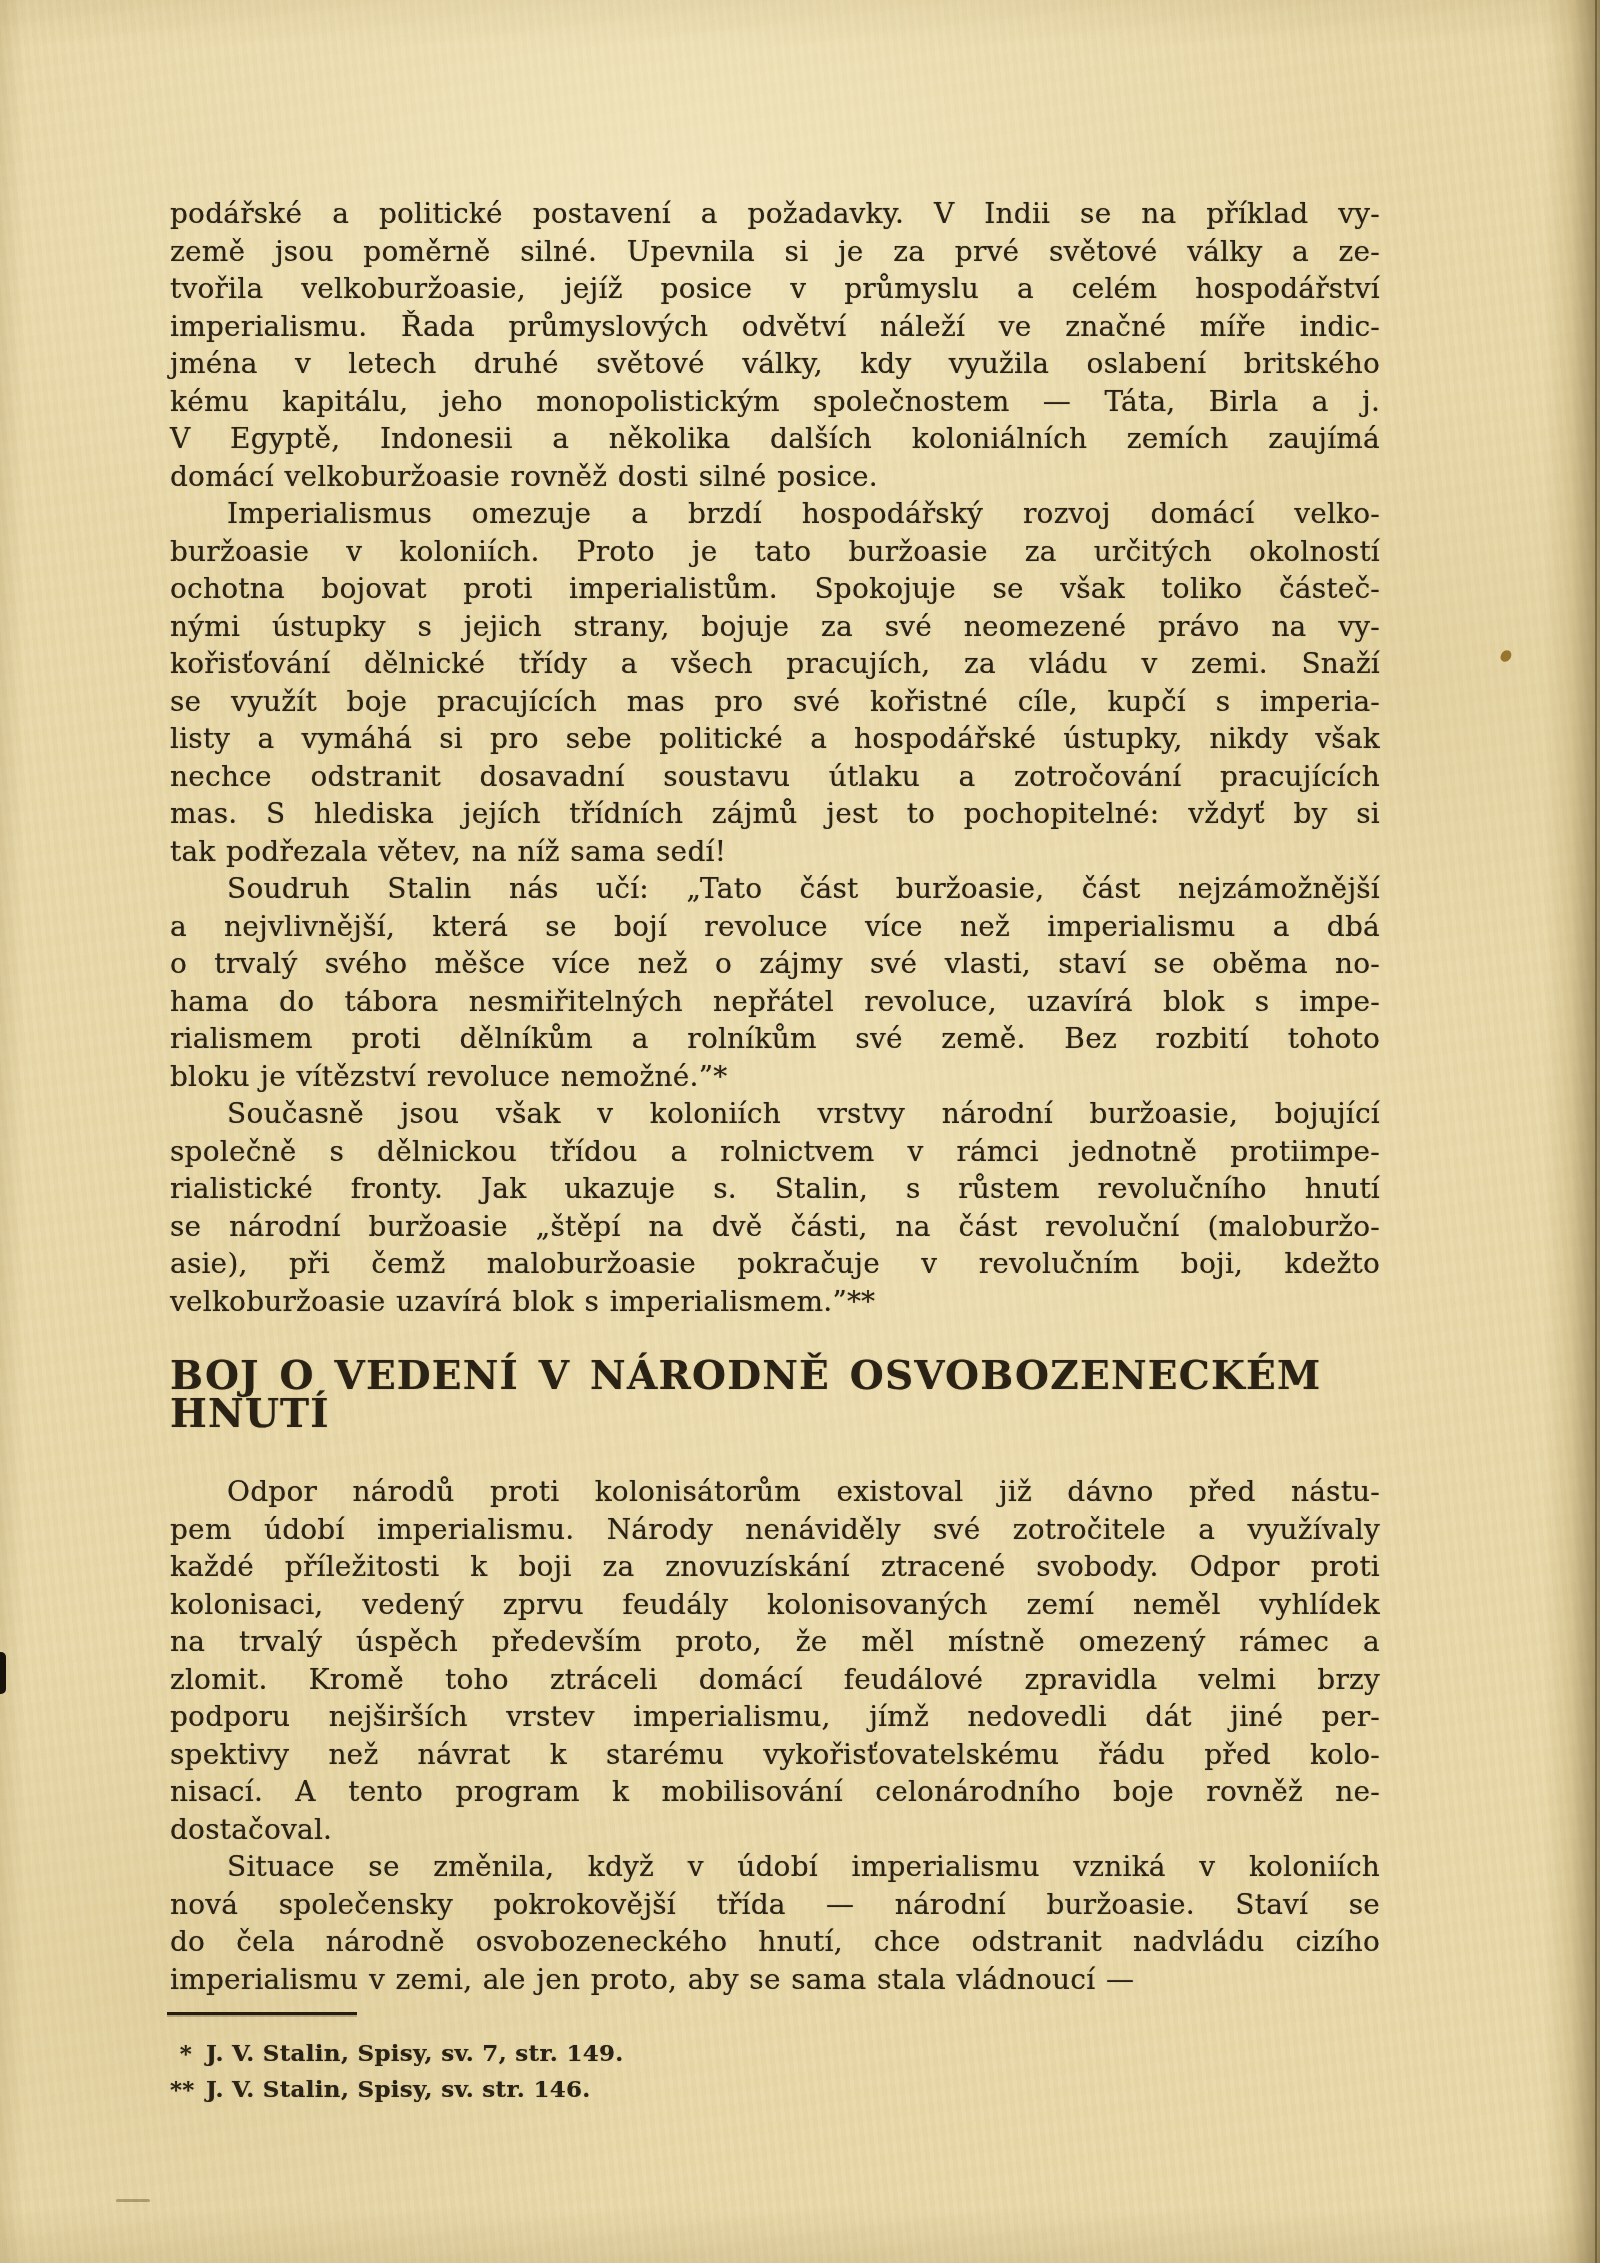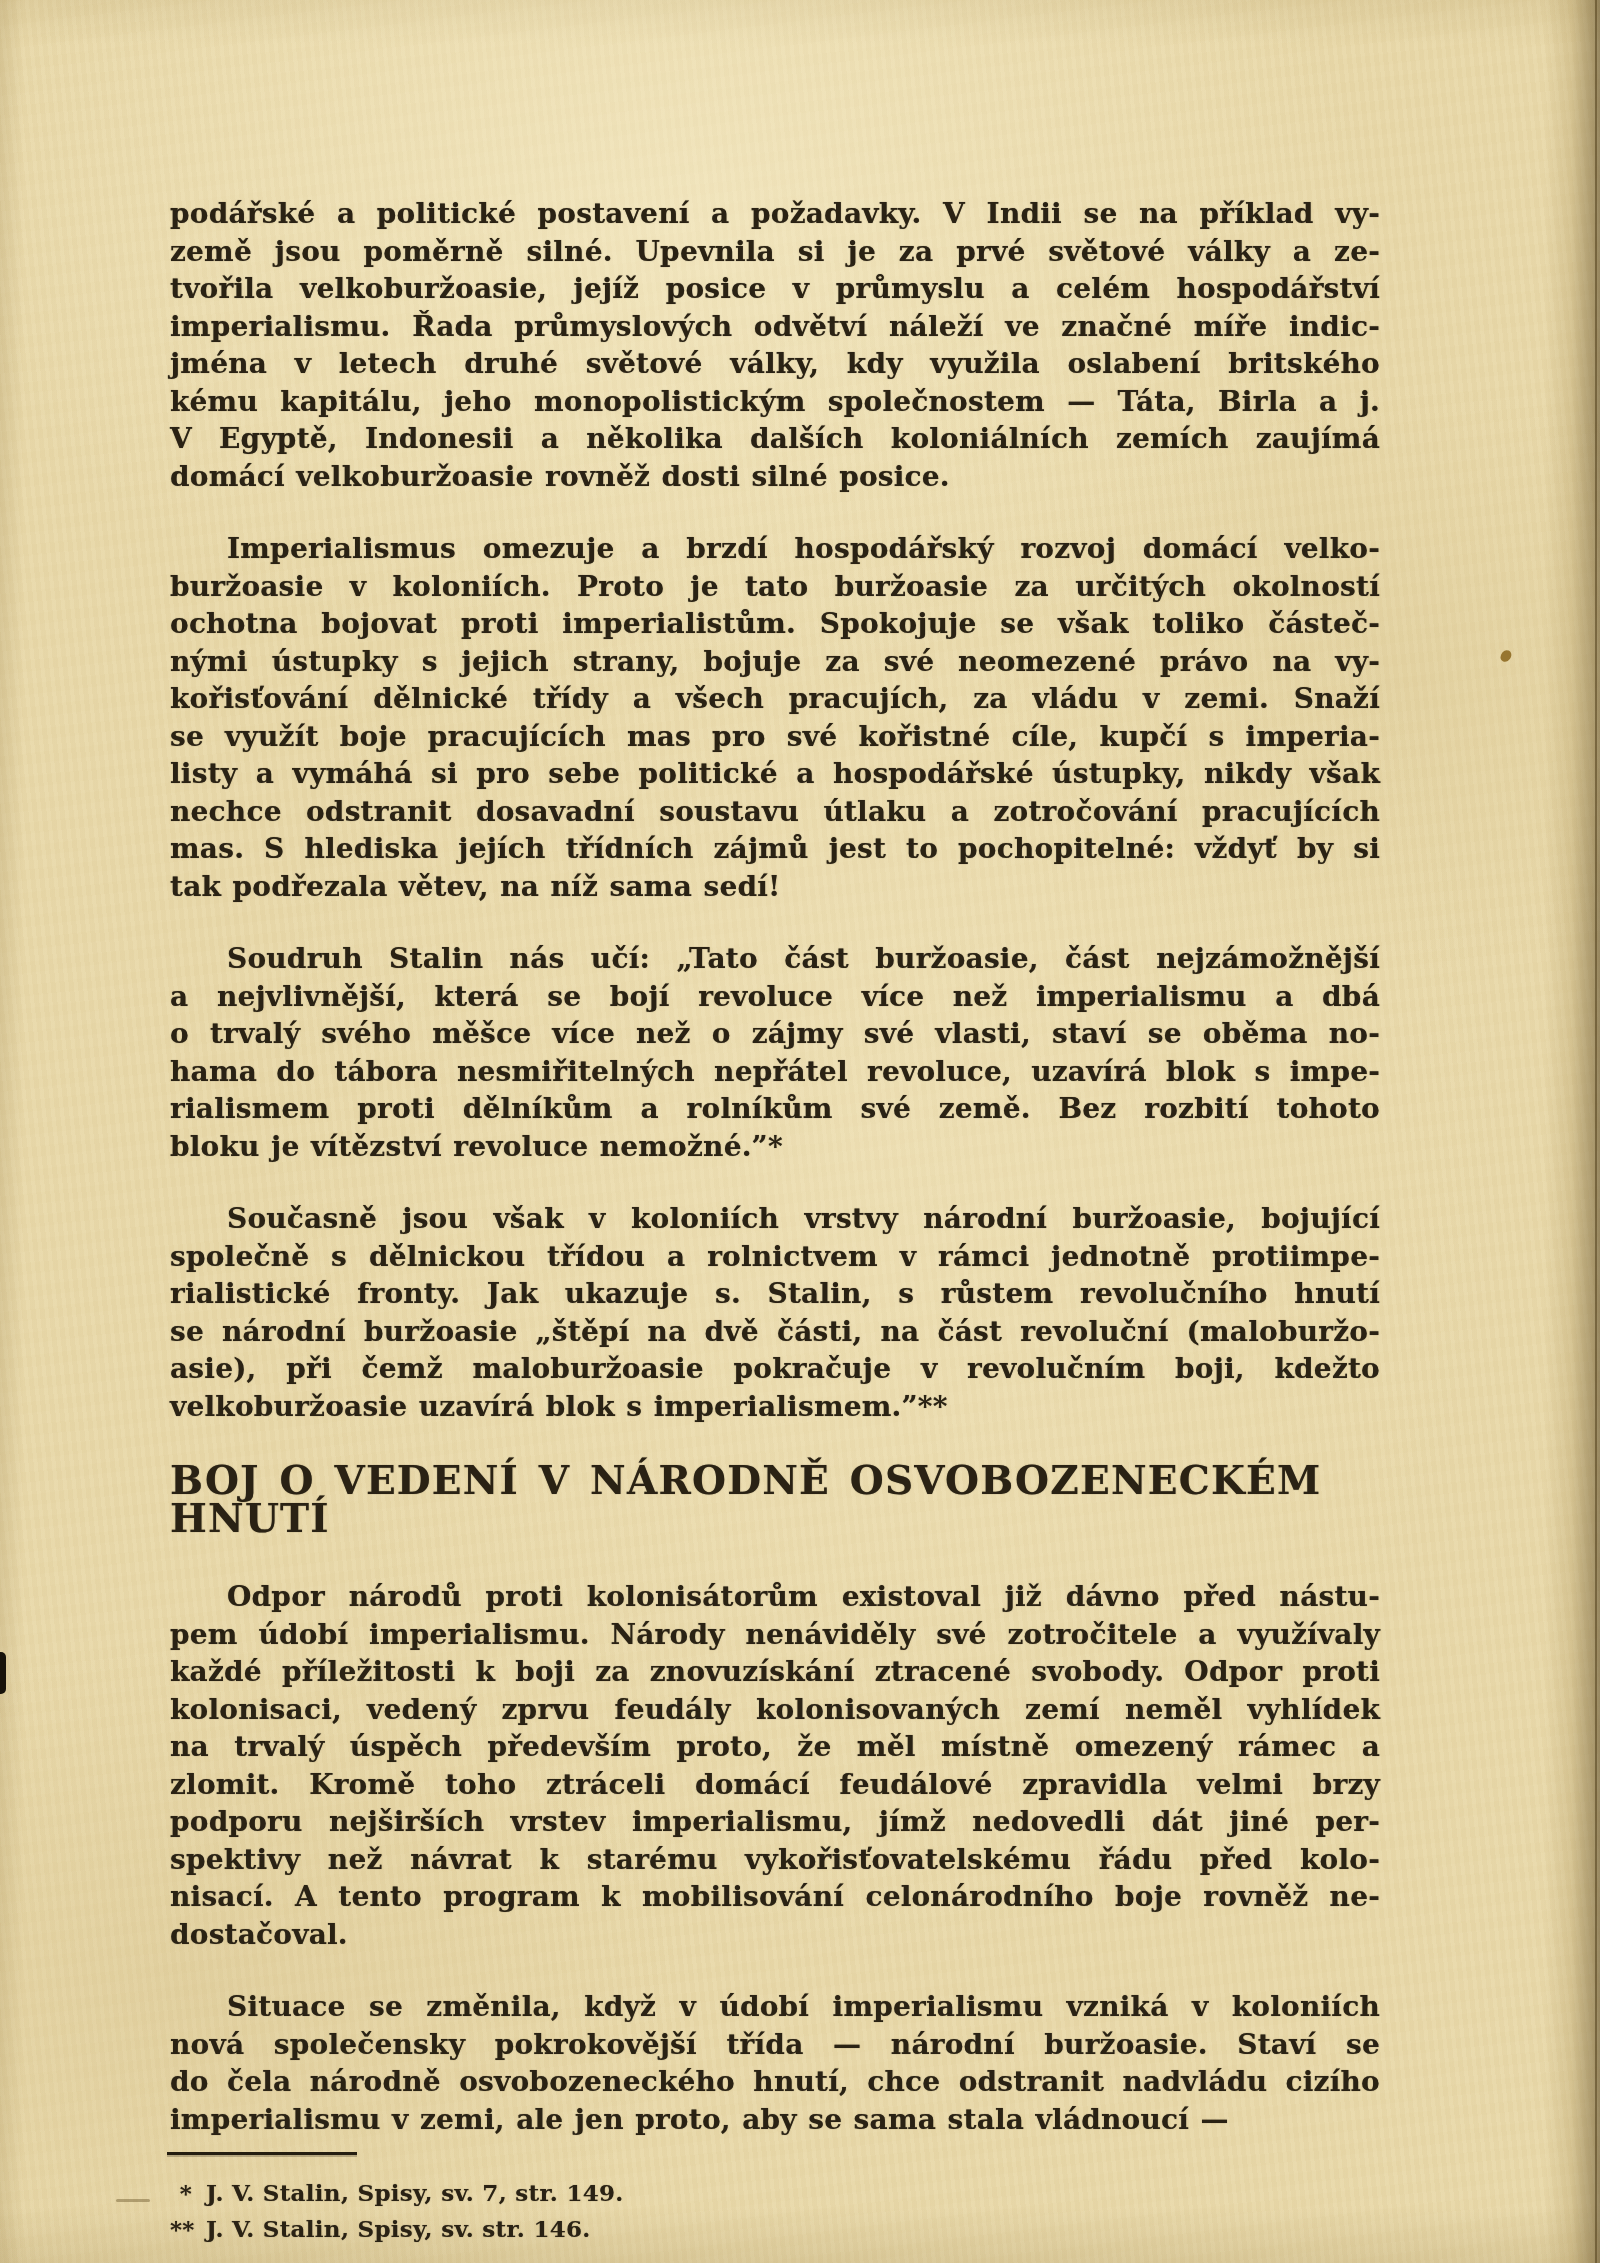--- a/index.html
+++ b/index.html
@@ -14,28 +14,28 @@
       radial-gradient(600px 420px at 88% 30%, rgba(210,190,135,0.22), rgba(210,190,135,0) 70%),
       linear-gradient(90deg, rgba(140,115,60,0.18) 0%, rgba(140,115,60,0) 1.5%, rgba(140,115,60,0) 96.5%, rgba(150,124,66,0.22) 98.2%, rgba(96,76,36,0.45) 99.6%, rgba(70,54,24,0.5) 100%),
       linear-gradient(0deg, rgba(140,115,60,0.16) 0%, rgba(140,115,60,0) 2.5%, rgba(140,115,60,0) 98%, rgba(150,124,66,0.12) 100%),
       repeating-linear-gradient(84deg, rgba(255,249,224,0.05) 0 4px, rgba(188,163,108,0.05) 4px 9px),
       repeating-linear-gradient(-7deg, rgba(222,203,150,0.06) 0 11px, rgba(240,228,188,0.06) 11px 23px),
       #e8d8a9;
     font-family:"DejaVu Serif", serif;
   }
   .text-block{position:absolute;left:170px;top:195px;width:1210px;}
   .line{
-    font-weight:700;font-size:28px;line-height:37.5px;
+    font-weight:400;font-size:28px;line-height:37.5px;
     color:#2a2214;
     letter-spacing:0.2px;word-spacing:1.5px;
     text-align:justify;text-align-last:justify;-moz-text-align-last:justify;
     text-shadow:0 0 1px rgba(42,34,20,0.55);
     white-space:normal;
   }
-  .line.indent{text-indent:57px;margin-top:35px;}
+  .line.indent{text-indent:57px;}
   .line.end{text-align-last:left;-moz-text-align-last:left;}
   .heading{
     margin:36px 0 41px 0;
     font-weight:700;font-size:39px;line-height:38px;
     color:#2a2214;letter-spacing:1.2px;word-spacing:5px;
     text-shadow:0 0 1px rgba(42,34,20,0.55);
   }
   .footnote-rule{
     margin-top:14px;margin-left:-3px;
     width:190px;height:3px;

